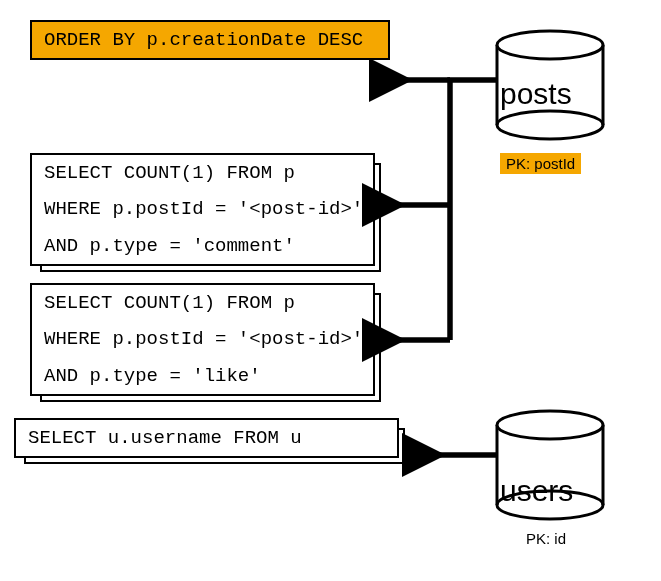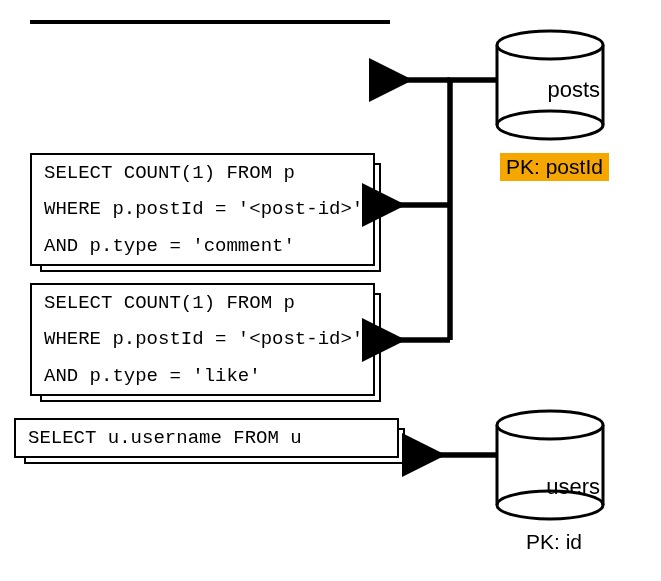--- a/index.html
+++ b/index.html
@@ -31,42 +31,43 @@
     position: absolute;
     top: 8px; left: 8px;
     width: 100%; height: 100%;
     border: 2px solid #000;
     background: #fff;
     z-index: -1;
     box-sizing: border-box;
   }
   .db-label {
     font-family: -apple-system, "Segoe UI", Arial, sans-serif;
-    font-size: 22px;
-    text-align: right;
+    font-size: 30px;
+    text-align: left;
     position: absolute;
   }
   .pk-label {
     font-family: -apple-system, "Segoe UI", Arial, sans-serif;
-    font-size: 21px;
+    font-size: 15px;
     text-align: center;
     position: absolute;
     padding: 2px 6px;
   }
   .pk-hl { background: #f5a700; }
   svg.overlay {
     position: absolute;
     top: 0; left: 0;
     pointer-events: none;
   }
 </style>
 </head>
 <body>
 
 <div class="query-box" style="left:30px; top:20px; width:360px;">
+  <div class="line hl">ORDER BY p.creationDate DESC</div>
 </div>
 
 <div class="query-box stack-shadow" style="left:30px; top:153px; width:345px;">
   <div class="line">SELECT COUNT(1) FROM p</div>
   <div class="line">WHERE p.postId = '&lt;post-id&gt;'</div>
   <div class="line">AND p.type = 'comment'</div>
 </div>
 
 <div class="query-box stack-shadow" style="left:30px; top:283px; width:345px;">
   <div class="line">SELECT COUNT(1) FROM p</div>

